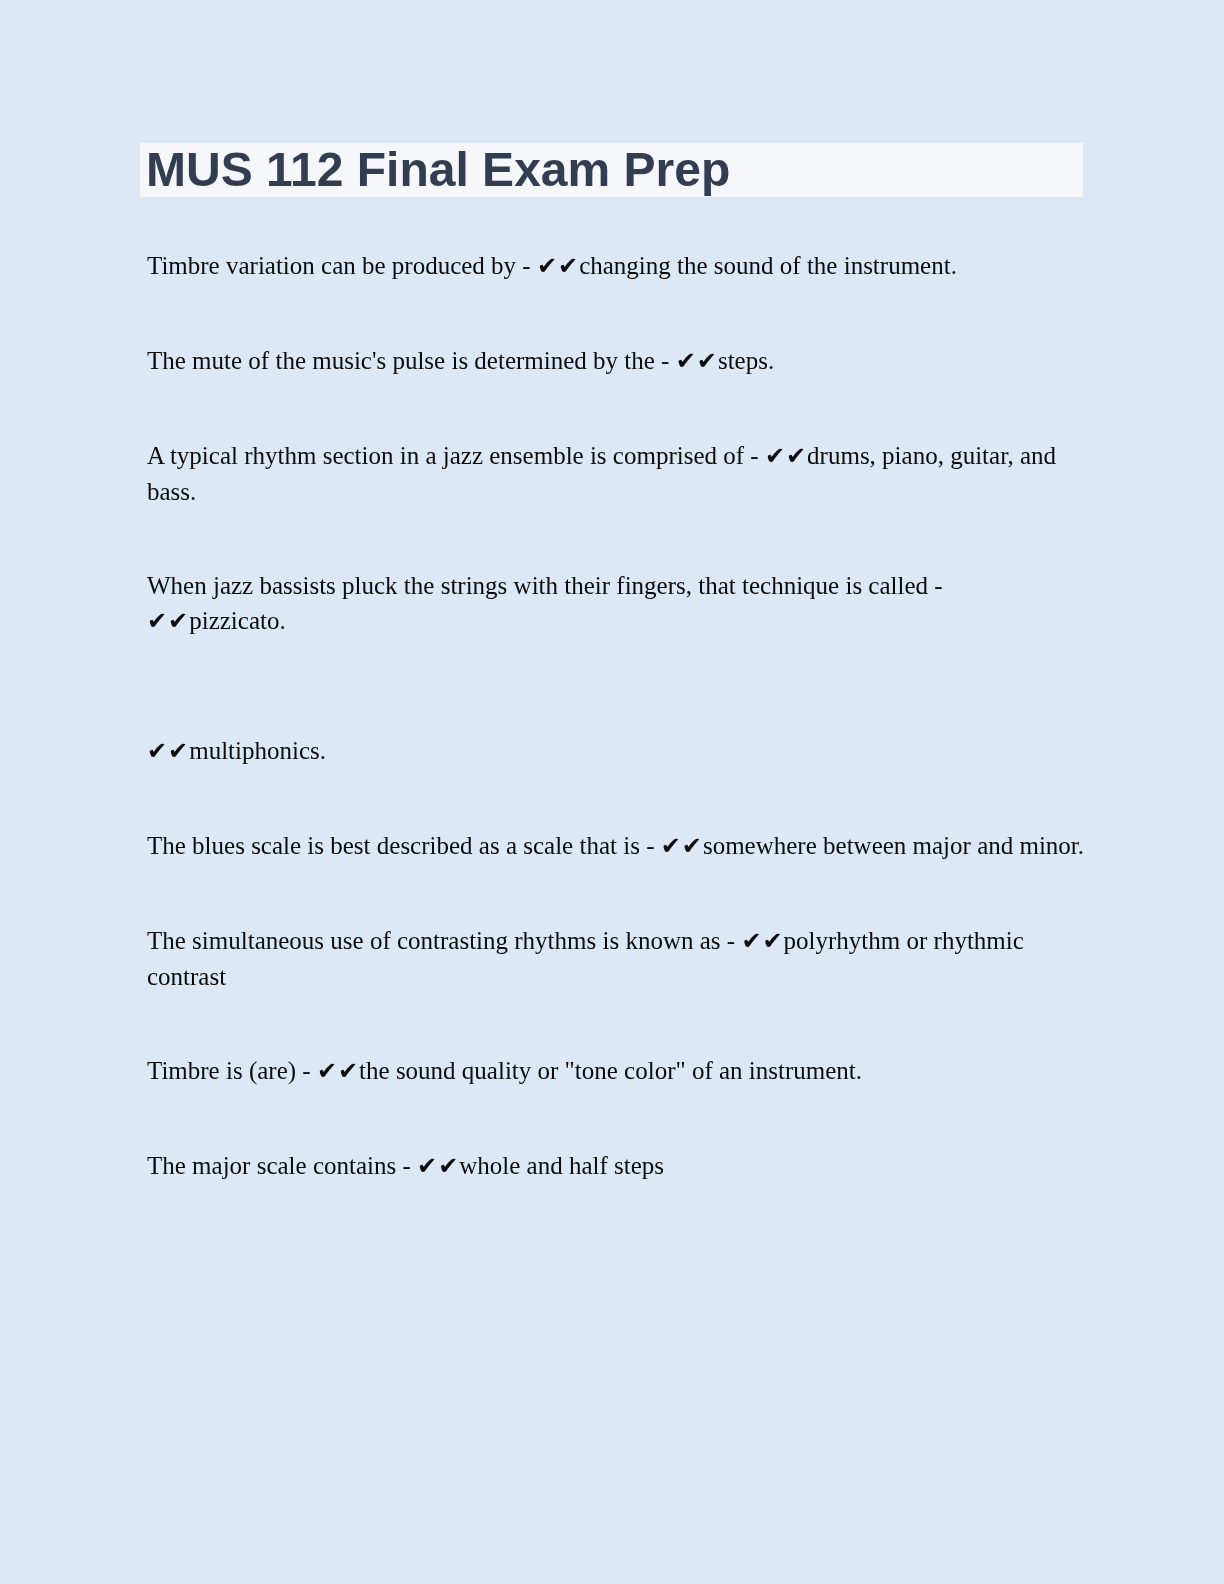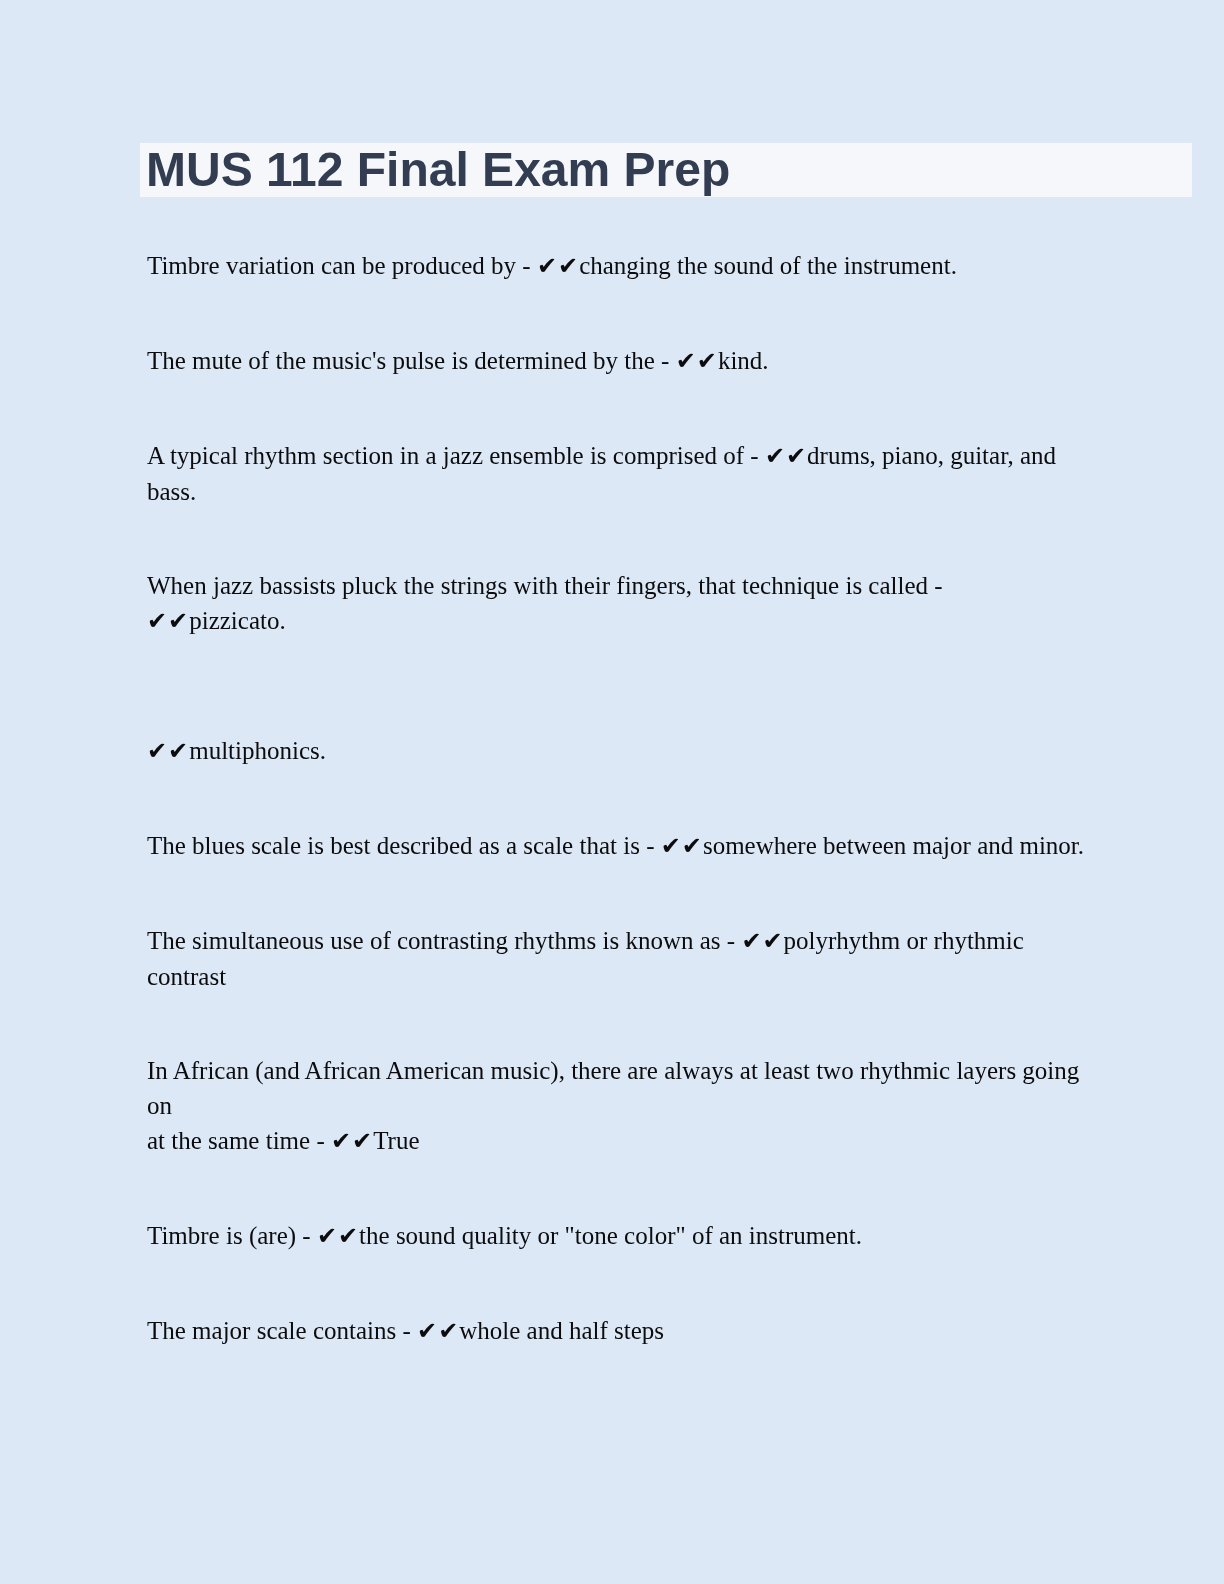--- a/index.html
+++ b/index.html
@@ -8,21 +8,21 @@
     height: 1584px;
     position: relative;
     background: var(--page-bg, #dce8f5);
     font-family: "Liberation Serif", serif;
     overflow: hidden;
   }
   .title-bar {
     position: absolute;
     left: 140px;
     top: 143px;
-    width: 1052px;
+    width: 943px;
     height: 54px;
     background: var(--bar-bg, #f5f7fb);
   }
   .page-title {
     margin: 0;
     padding-left: 6px;
     font-family: "Liberation Sans", sans-serif;
     font-weight: bold;
     font-size: 48px;
     line-height: 54px;
@@ -50,22 +50,21 @@
 </style>
 </head>
 <body style="--page-bg: #dce8f5; --bar-bg: #f5f7fb; --title-color: #333d52;">
 
 <div class="title-bar">
   <h1 class="page-title">MUS 112 Final Exam Prep</h1>
 </div>
 
 <div class="qa-list" id="qa-list">
     <p class="qa-item"><span>Timbre variation can be produced by -</span> <span class="check">✔✔</span><span>changing the sound of the instrument.</span></p>
-    <p class="qa-item"><span>The mute of the music's pulse is determined by the -</span> <span class="check">✔✔</span><span>kind.</span></p>
+    <p class="qa-item"><span>The mute of the music's pulse is determined by the -</span> <span class="check">✔✔</span><span>steps.</span></p>
     <p class="qa-item"><span>A typical rhythm section in a jazz ensemble is comprised of -</span> <span class="check">✔✔</span><span>drums, piano, guitar, and bass.</span></p>
     <p class="qa-item"><span>When jazz bassists pluck the strings with their fingers, that technique is called -</span> <span class="check">✔✔</span><span>pizzicato.</span></p>
     <p class="qa-item"><br><span class="check">✔✔</span><span>multiphonics.</span></p>
     <p class="qa-item"><span>The blues scale is best described as a scale that is -</span> <span class="check">✔✔</span><span>somewhere between major and minor.</span></p>
     <p class="qa-item"><span>The simultaneous use of contrasting rhythms is known as -</span> <span class="check">✔✔</span><span>polyrhythm or rhythmic contrast</span></p>
-    <p class="qa-item"><span>In African (and African American music), there are always at least two rhythmic layers going on<br>at the same time -</span> <span class="check">✔✔</span><span>True</span></p>
     <p class="qa-item"><span>Timbre is (are) -</span> <span class="check">✔✔</span><span>the sound quality or "tone color" of an instrument.</span></p>
     <p class="qa-item"><span>The major scale contains -</span> <span class="check">✔✔</span><span>whole and half steps</span></p>
   </div>
 
 </body></html>

